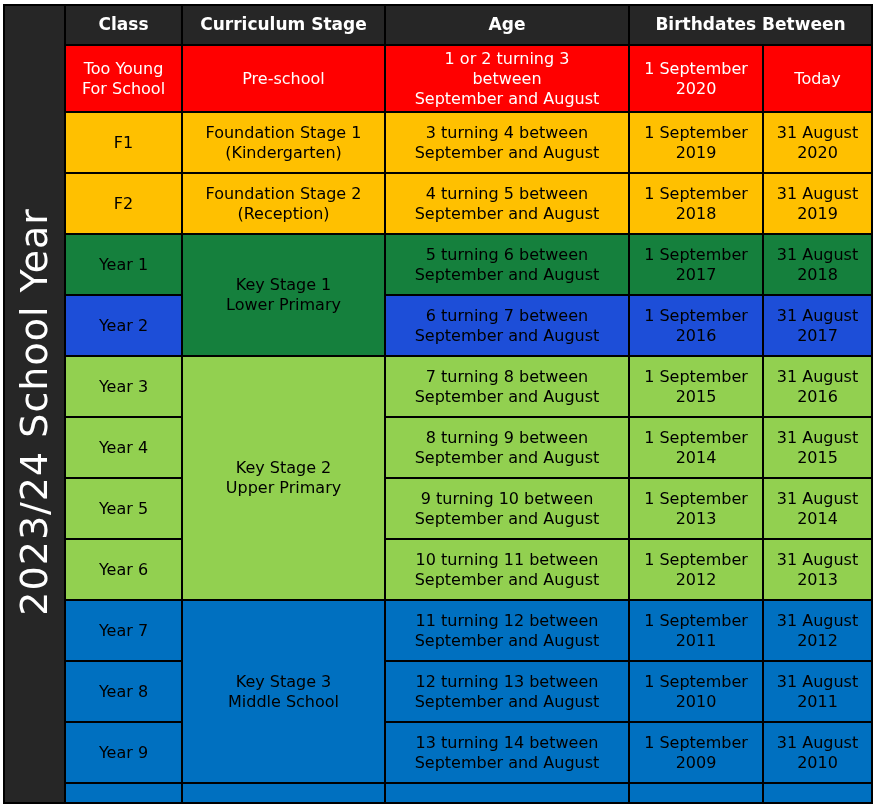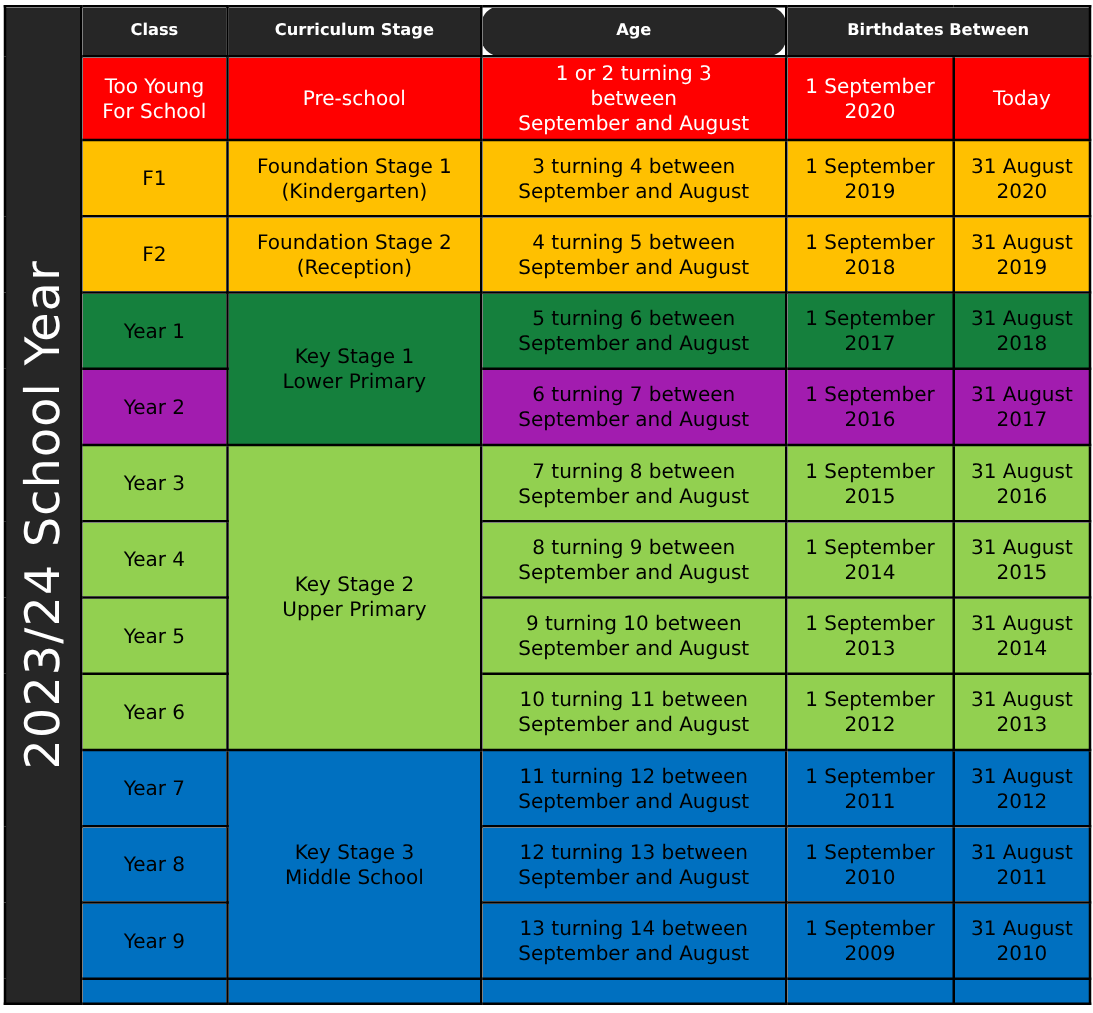--- a/index.html
+++ b/index.html
@@ -28,21 +28,21 @@
     white-space: pre-line;
     padding: 0 2px;
     font-size: 16px;
     line-height: 1.25;
     color: #000000;
     overflow: hidden;
   }
   .schedule th {
     color: #ffffff;
     font-weight: bold;
-    font-size: 13px;
+    font-size: 17px;
   }
   tr.row-header  { height: 40px; }
   tr.row-first   { height: 67px; }
   tr.row-std     { height: 61px; border-radius: 19px; }
   tr.row-partial { height: 20px; }
   tr.text-white td { color: #ffffff; }
   td.sidebar-cell {
     width: 61px;
     padding: 0;
   }
@@ -70,21 +70,21 @@
       <col style="width:109px">
     </colgroup>
 
     <tbody>
         <tr class="row-header">
       <td class="sidebar-cell" rowspan="14" style="background-color: rgb(38, 38, 38);">
         <span class="v-text">2023/24 School Year</span>
       </td>
       <th style="background-color: rgb(38, 38, 38);">Class</th>
       <th style="background-color: rgb(38, 38, 38); margin-left: 28px;">Curriculum Stage</th>
-      <th style="background-color: rgb(38, 38, 38); border-radius: 15px;">Age</th>
+      <th style="background-color: rgb(38, 38, 38);">Age</th>
       <th colspan="2" style="background-color: rgb(38, 38, 38);">Birthdates Between</th>
     </tr>
 
     <tr class="row-first text-white" style="background-color: rgb(255, 0, 0);">
       <td>Too Young
 For School</td>
       <td>Pre-school</td>
       <td>1 or 2 turning 3
 between
 September and August</td>
@@ -122,21 +122,21 @@
       <td rowspan="2">Key Stage 1
 Lower Primary</td>
       <td>5 turning 6 between
 September and August</td>
       <td>1 September
 2017</td>
       <td>31 August
 2018</td>
     </tr>
 
-    <tr class="row-std" style="background-color: #a21caf;">
+    <tr class="row-std" style="background-color: #1d4ed8;">
       <td>Year 2</td>
       <td>6 turning 7 between
 September and August</td>
       <td>1 September
 2016</td>
       <td>31 August
 2017</td>
     </tr>
 
     <tr class="row-std" style="background-color: rgb(146, 208, 80);">

